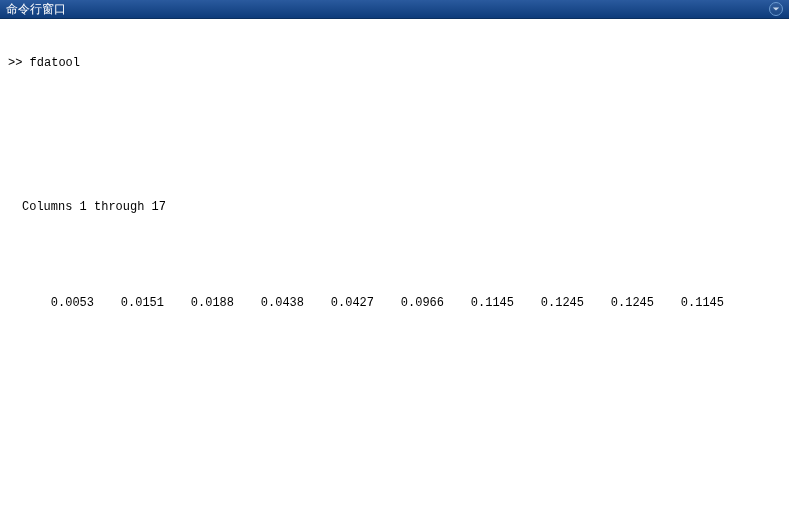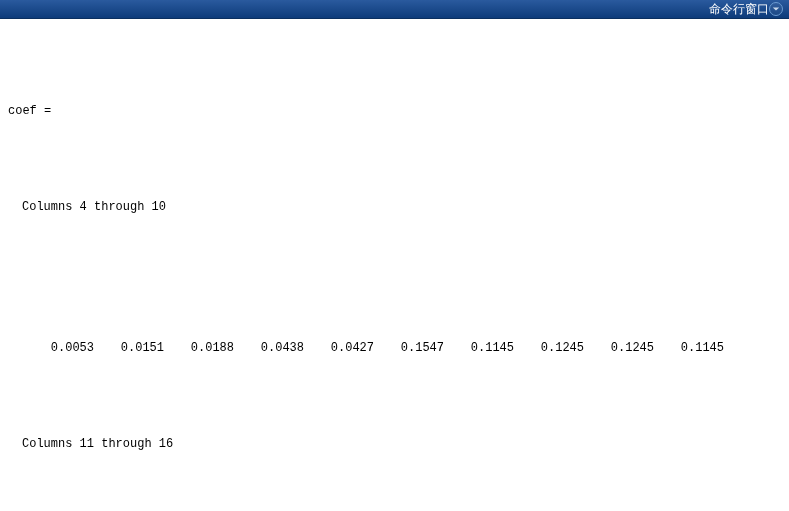--- a/index.html
+++ b/index.html
@@ -11,21 +11,21 @@
       background: #ffffff;
       overflow: hidden;
     }
     .titlebar {
       background: linear-gradient(to bottom, #2a5a9e 0%, #0d3b7a 100%);
       color: #ffffff;
       height: 19px;
       line-height: 19px;
       padding: 0 6px;
       display: flex;
-      justify-content: flex-end;
+      justify-content: space-between;
       align-items: center;
       border-bottom: 1px solid #0a2f5f;
     }
     .titlebar-title {
       font-family: "SimSun", "宋体", sans-serif;
       font-size: 12px;
     }
     .titlebar-button {
       width: 14px;
       height: 14px;
@@ -62,54 +62,53 @@
     .row {
       display: flex;
       padding-left: 8px;
     }
     .cell {
       width: 70px;
       text-align: right;
       padding-right: 8px;
     }
     .indent1 { padding-left: 22px; }
-    .indent2 { padding-left: 32px; margin-top: 45px; }
+    .indent2 { padding-left: 32px; }
   </style>
 </head>
 <body>
 
 <div class="titlebar">
   <span class="titlebar-title">命令行窗口</span>
   <span class="titlebar-button">
     <svg viewBox="0 0 10 10">
         <path d="M1 3 L5 7 L9 3 Z"></path>
       </svg>
   </span>
 </div>
 
 <div class="content">
+  <div class="line">&gt;&gt; fdatool</div>
   <div class="blank"></div>
-  <div class="line">coef =</div>
   <div class="blank"></div>
-  <div class="line indent1">Columns 4 through 10</div>
+  <div class="line indent1">Columns 1 through 17</div>
   <div class="blank"></div>
   <div class="row indent2">
     <span class="cell">0.0053</span>
     <span class="cell">0.0151</span>
     <span class="cell">0.0188</span>
     <span class="cell">0.0438</span>
     <span class="cell">0.0427</span>
-    <span class="cell">0.1547</span>
+    <span class="cell">0.0966</span>
     <span class="cell">0.1145</span>
     <span class="cell">0.1245</span>
     <span class="cell">0.1245</span>
     <span class="cell">0.1145</span>
   </div>
   <div class="blank"></div>
-  <div class="line indent1">Columns 11 through 16</div>
   
   
   
   
   
   
   
   
   
   

